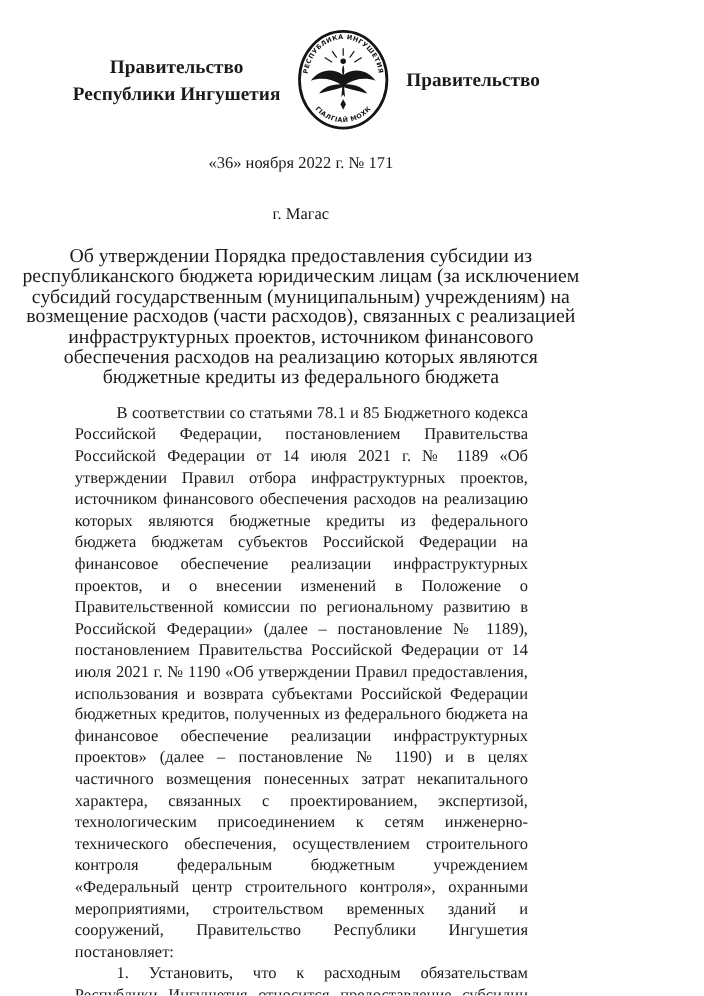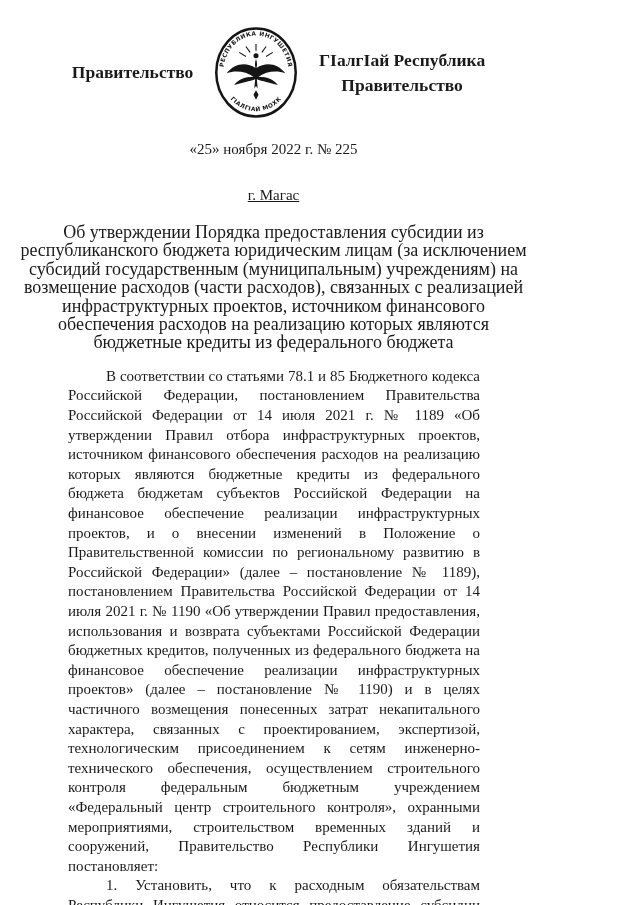--- a/index.html
+++ b/index.html
@@ -55,21 +55,20 @@
   }
   .doc-date {
     margin-top: 22px;
     text-align: center;
     font-size: 15px;
   }
   .doc-place {
     margin-top: 29px;
     text-align: center;
     font-size: 15px;
-    text-decoration: underline;
   }
   .doc-subject {
     margin: 19px auto 0;
     max-width: 528px;
     text-align: center;
     font-size: 18px;
     line-height: 18.4px;
   }
   
   .doc-body {
@@ -82,20 +81,21 @@
   .doc-body p.fill-last { text-align-last: justify; }
 </style>
 </head>
 <body>
 
 <div class="page">
 
   <div class="header">
     <div class="header-col">
       <div>Правительство</div>
+      <div>Республики Ингушетия</div>
     </div>
 
     <div class="emblem-wrap">
       <svg class="seal" viewBox="0 0 100 110" aria-hidden="true">
         <ellipse cx="50" cy="55" rx="47.3" ry="52.3" fill="none" stroke="#151515" stroke-width="3"></ellipse>
         <defs>
           <path id="sealTop" d="M 11,55 A 39,44 0 0 1 89,55" fill="none"></path>
           <path id="sealBottom" d="M 7,52 A 43,49 0 0 0 93,52" fill="none"></path>
         </defs>
         <text class="seal-text">
@@ -113,27 +113,26 @@
           <line x1="62" y1="36" x2="70" y2="31"></line>
         </g>
         <circle cx="50" cy="35" r="3" fill="#151515"></circle>
 
         <path fill="#151515" d="M50,39 C48.5,43 48.5,46 49.4,49.5 C38,42 24,44 15,56 C26,52 38,54 47,60 C36,60 28,64 24,70 C33,67 43,65.5 49,63 L48,74 L50,71 L52,74 L51,63 C57,65.5 67,67 76,70 C72,64 64,60 53,60 C62,54 74,52 85,56 C76,44 62,42 50.6,49.5 C51.5,46 51.5,43 50,39 Z"></path>
         <path fill="#151515" d="M50,76 L53,81.5 L50,87.5 L47,81.5 Z"></path>
       </svg>
     </div>
 
     <div class="header-col">
-      <div>ГIалгIай Республика</div>
       <div>Правительство</div>
     </div>
   </div>
 
 
-  <div class="doc-date">«25» ноября 2022 г. № 225</div>
+  <div class="doc-date">«36» ноября 2022 г. № 171</div>
 
   <div class="doc-place">г. Магас</div>
 
   <div class="doc-subject">Об утверждении Порядка предоставления субсидии из республиканского бюджета юридическим лицам (за исключением субсидий государственным (муниципальным) учреждениям) на возмещение расходов (части расходов), связанных с реализацией инфраструктурных проектов, источником финансового обеспечения расходов на реализацию которых являются бюджетные кредиты из федерального бюджета</div>
 
   <div class="doc-body">
     <p>В соответствии со статьями 78.1 и 85 Бюджетного кодекса Российской Федерации, постановлением Правительства Российской Федерации от 14 июля 2021 г. № 1189 «Об утверждении Правил отбора инфраструктурных проектов, источником финансового обеспечения расходов на реализацию которых являются бюджетные кредиты из федерального бюджета бюджетам субъектов Российской Федерации на финансовое обеспечение реализации инфраструктурных проектов, и о внесении изменений в Положение о Правительственной комиссии по региональному развитию в Российской Федерации» (далее – постановление № 1189), постановлением Правительства Российской Федерации от 14 июля 2021 г. № 1190 «Об утверждении Правил предоставления, использования и возврата субъектами Российской Федерации бюджетных кредитов, полученных из федерального бюджета на финансовое обеспечение реализации инфраструктурных проектов» (далее – постановление № 1190) и в целях частичного возмещения понесенных затрат некапитального характера, связанных с проектированием, экспертизой, технологическим присоединением к сетям инженерно-технического обеспечения, осуществлением строительного контроля федеральным бюджетным учреждением «Федеральный центр строительного контроля», охранными мероприятиями, строительством временных зданий и сооружений, Правительство Республики Ингушетия постановляет:</p>
     <p class="fill-last">1. Установить, что к расходным обязательствам Республики Ингушетия относится предоставление субсидии юридическим лицам (за исключением субсидий государственным (муниципальным) учреждениям) на финансовое обеспечение реализации инфраструктурного объекта «Строительство ПС 330кВ Тихая» в форме частичного возмещения</p>
   </div>
 

